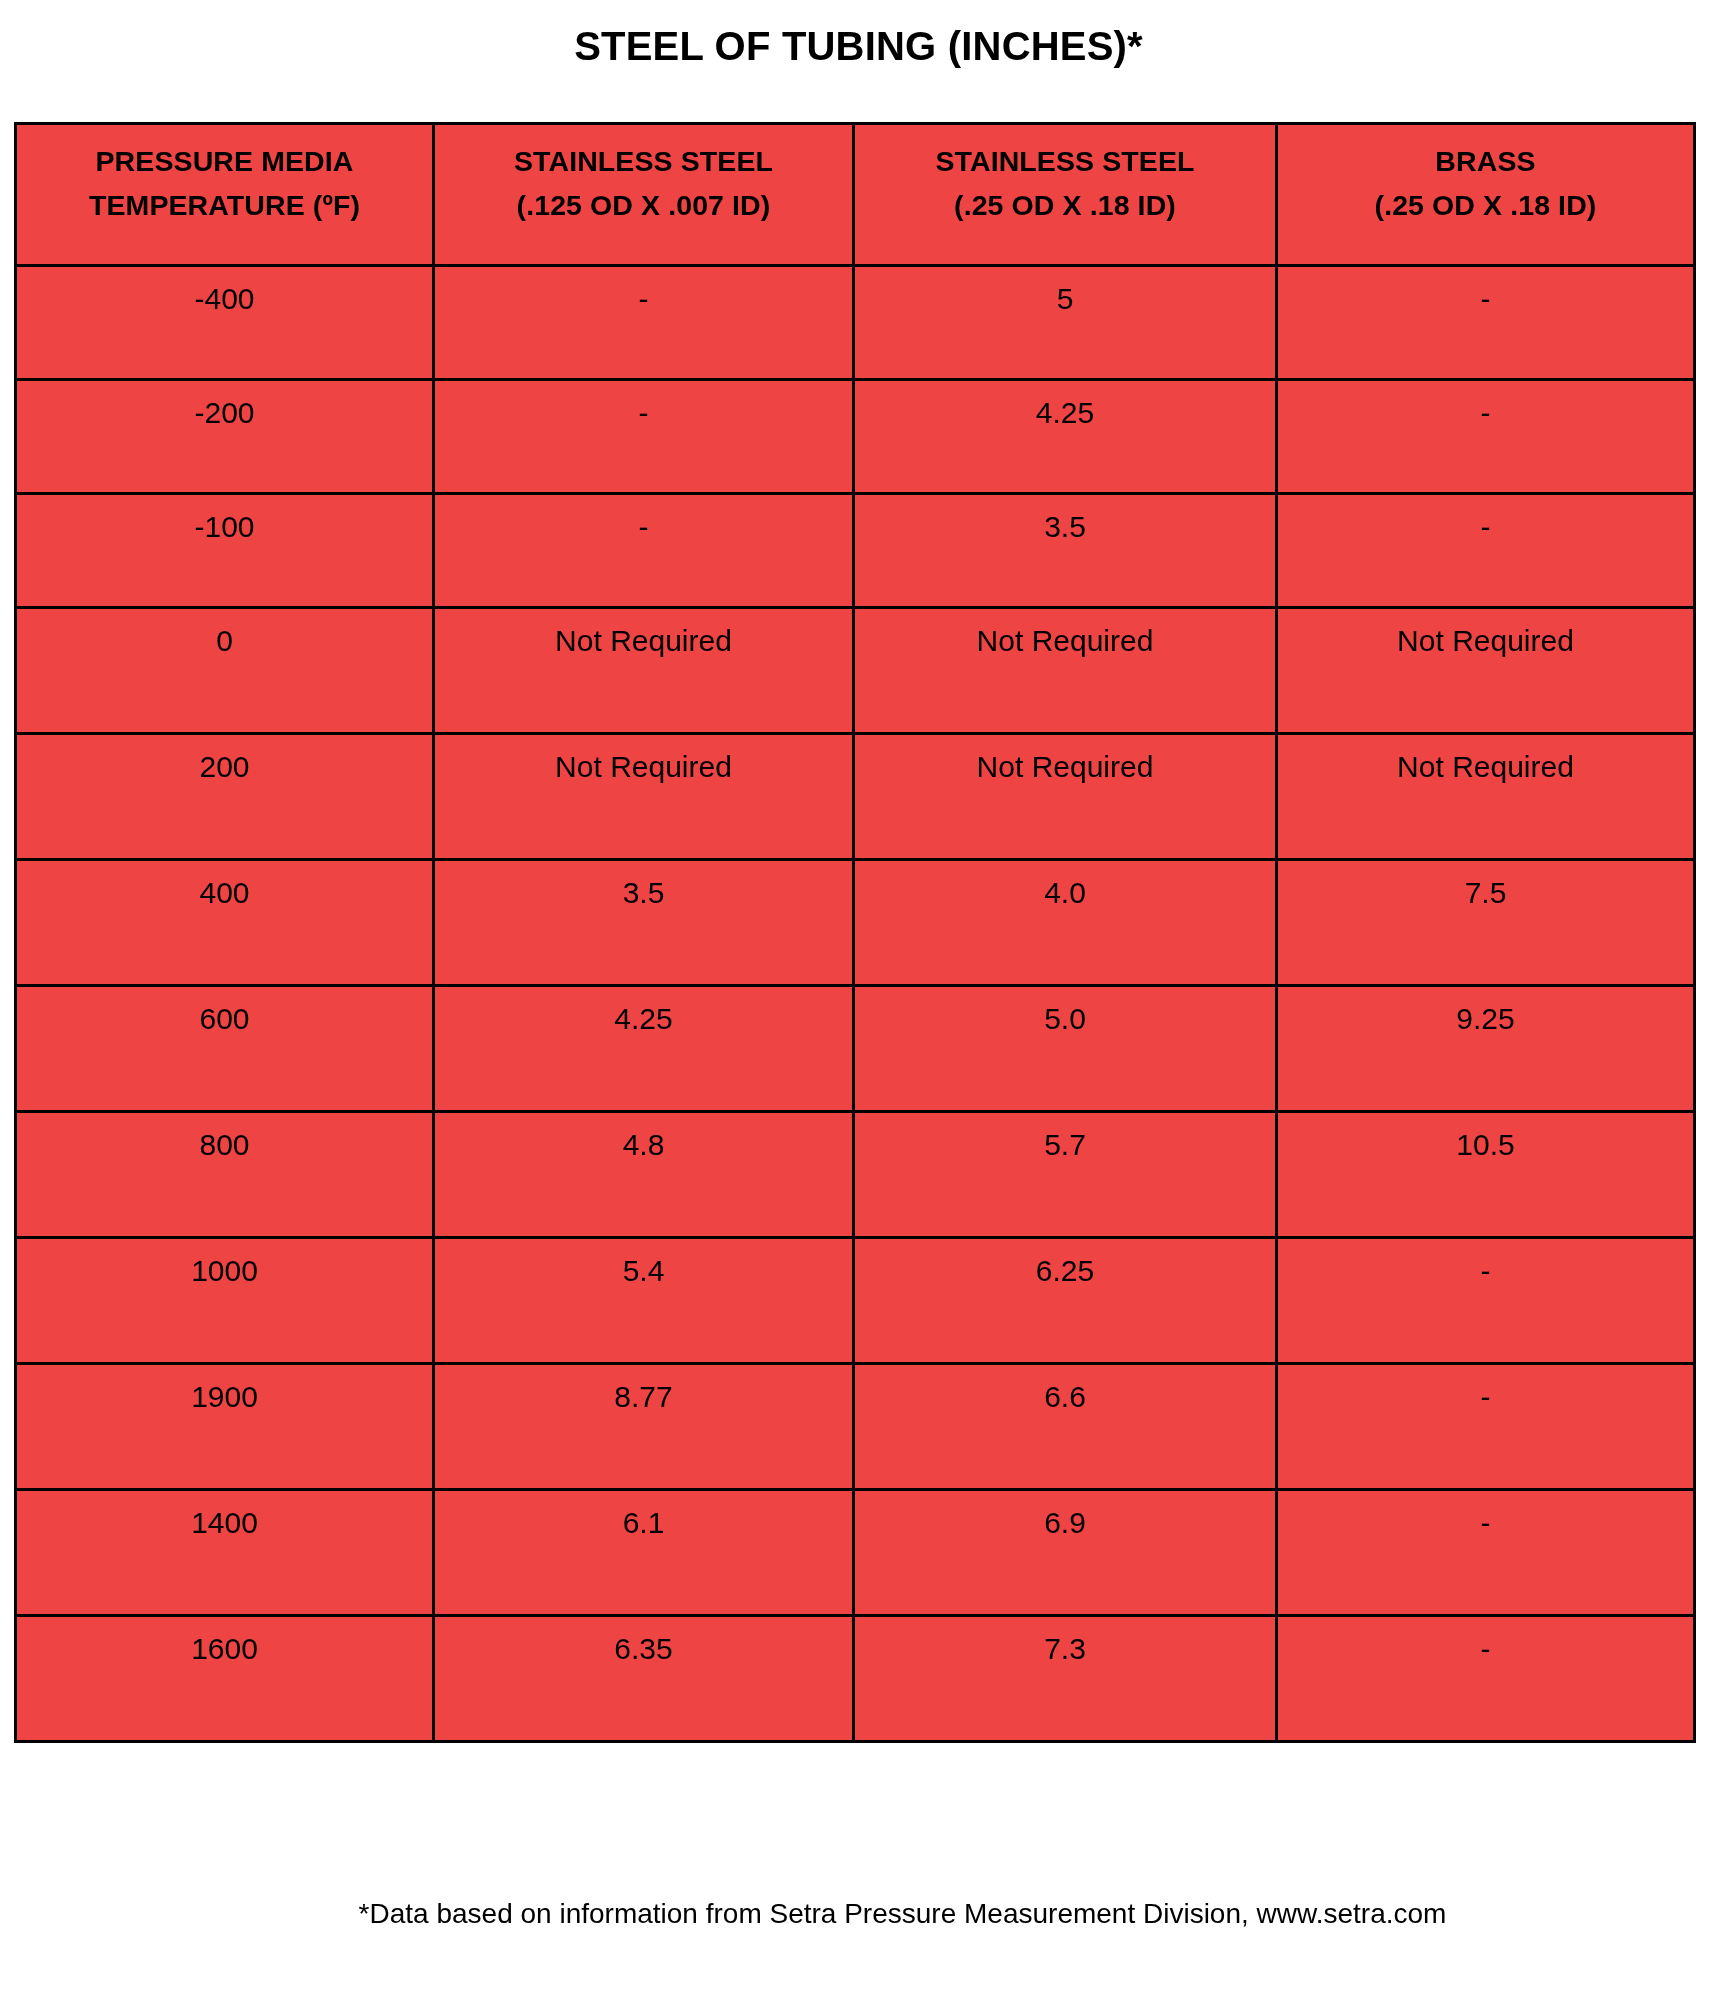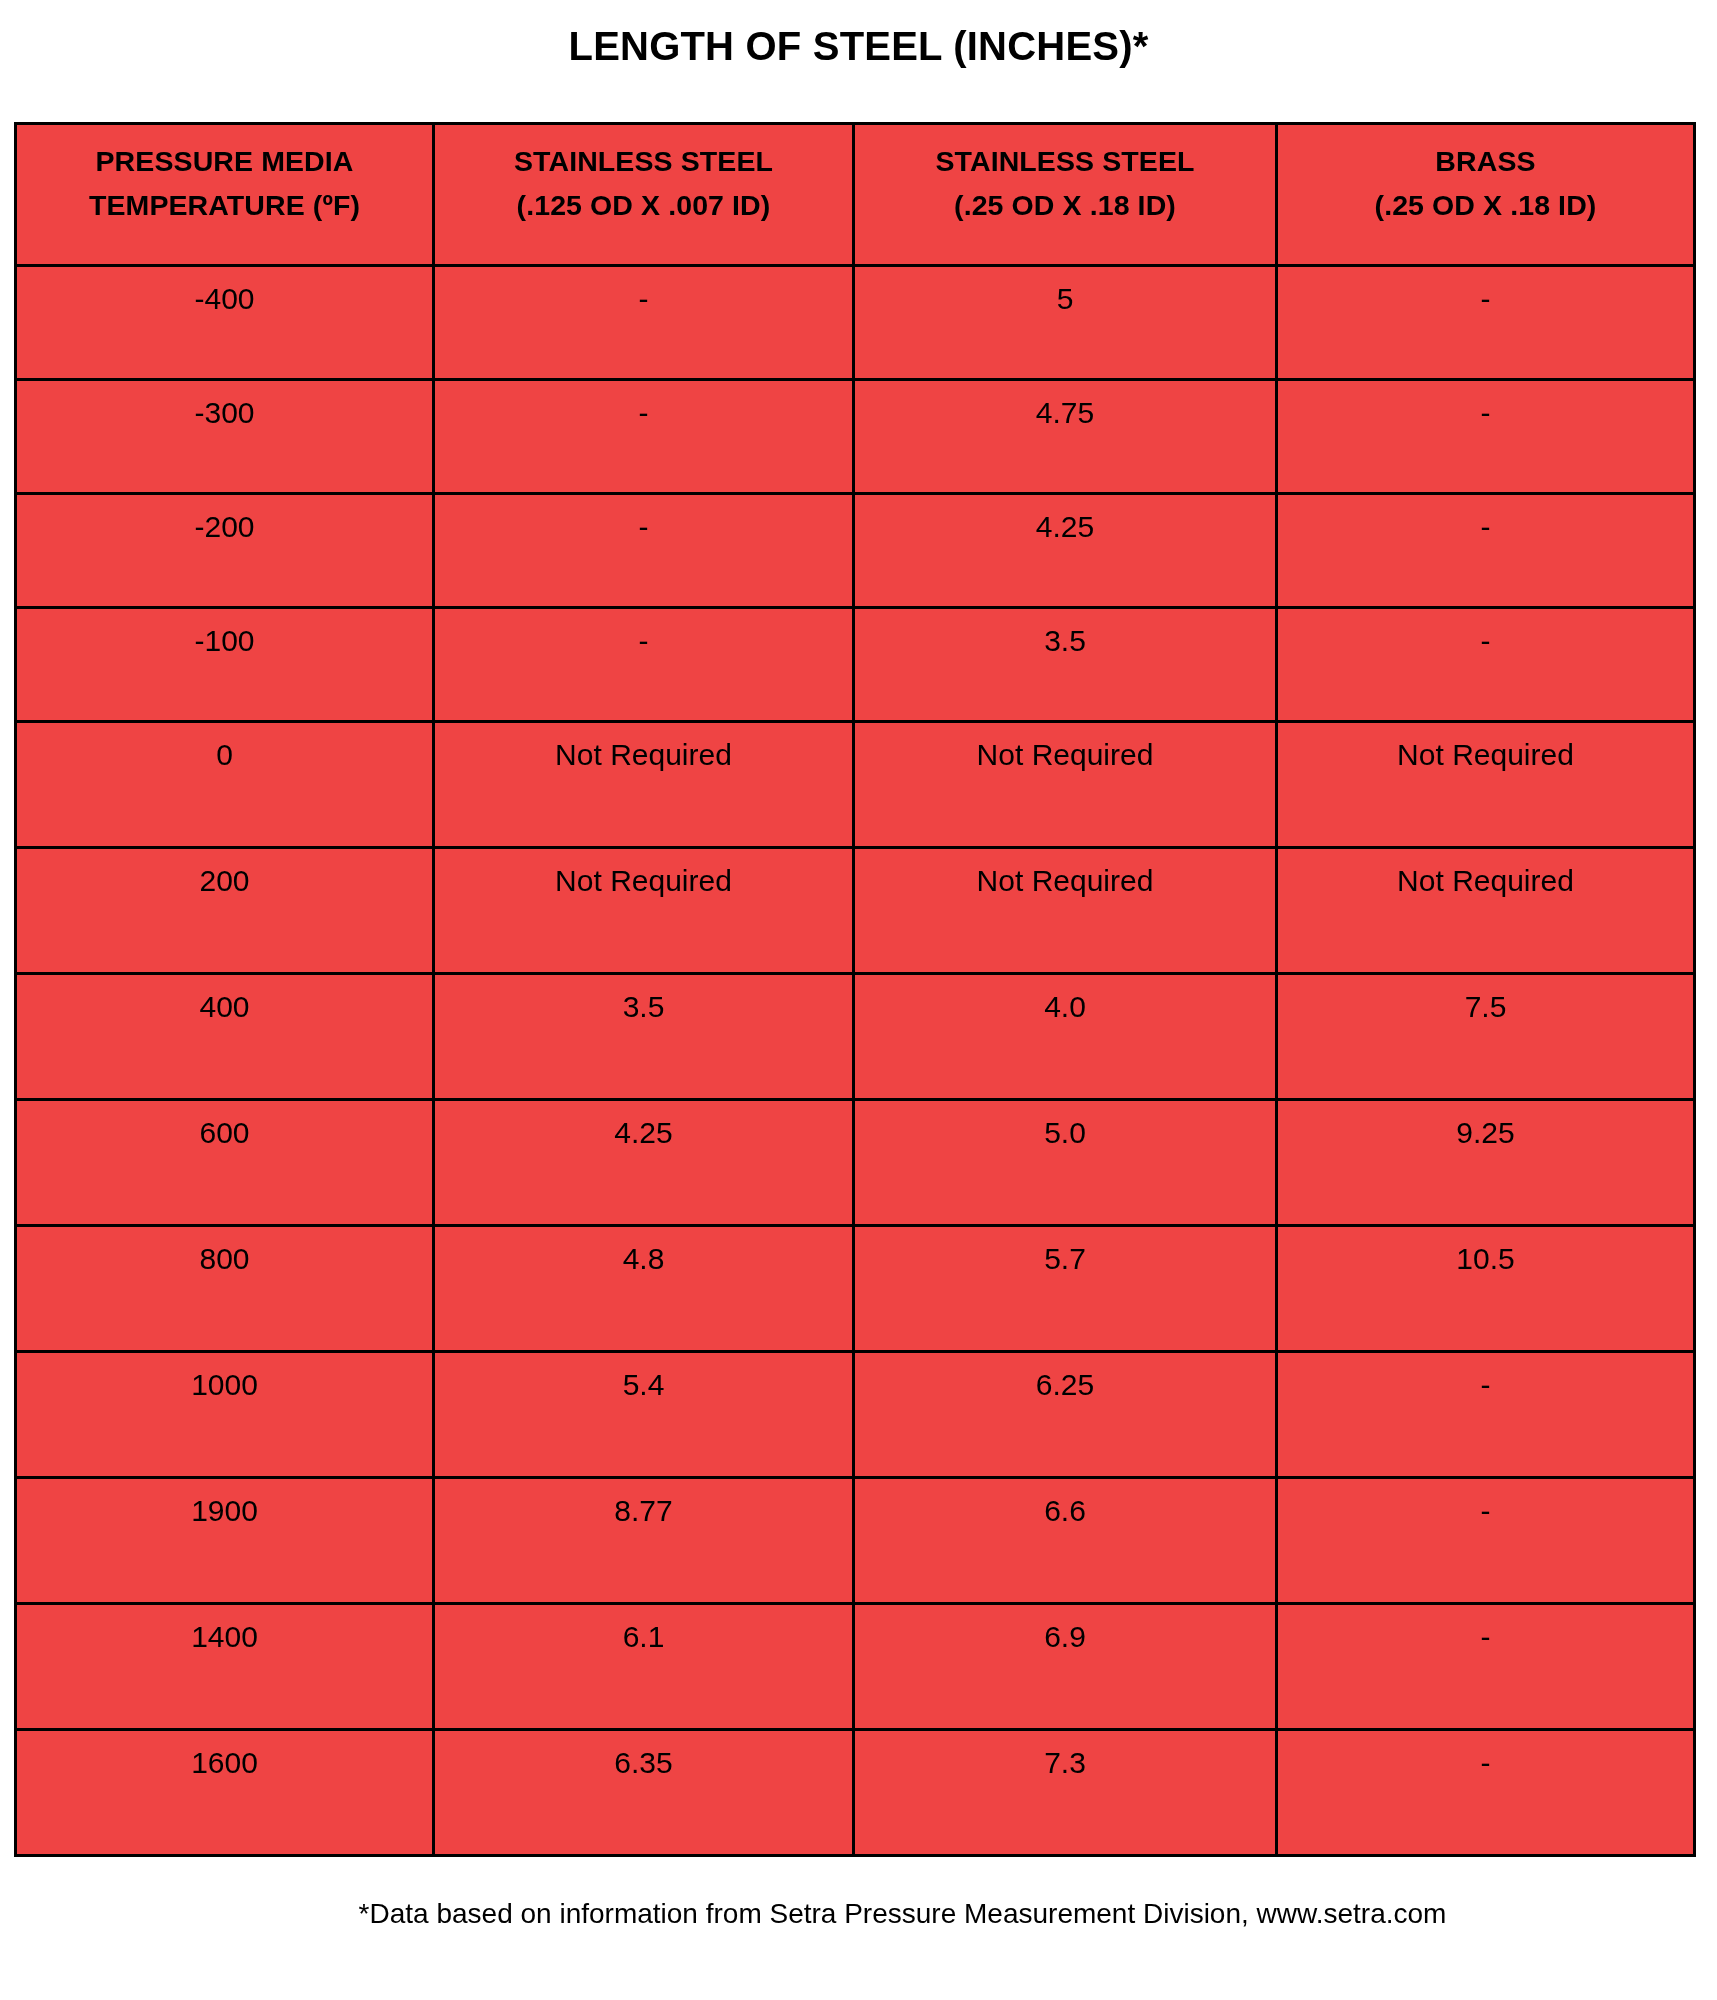--- a/index.html
+++ b/index.html
@@ -106,21 +106,21 @@
     line-height: 36px;
     white-space: nowrap;
     margin-left: 44px;
   }
 </style>
 </head>
 <body>
 
 <div id="page">
 
-  <div class="title">LENGTH OF STEEL (INCHES)*</div>
+  <div class="title">STEEL OF TUBING (INCHES)*</div>
 
   <div class="table-wrap">
     <table class="tubing">
       <colgroup>
         <col class="c0">
           <col class="c1">
           <col class="c2">
           <col class="c3">
       </colgroup>
       <thead>
@@ -153,34 +153,20 @@
             </td>
           <td>
               <span class="cellval">5</span>
             </td>
           <td>
               <span class="cellval">-</span>
             </td>
         </tr>
         <tr>
           <td>
-              <span class="cellval">-300</span>
-            </td>
-          <td>
-              <span class="cellval">-</span>
-            </td>
-          <td>
-              <span class="cellval">4.75</span>
-            </td>
-          <td>
-              <span class="cellval">-</span>
-            </td>
-        </tr>
-        <tr>
-          <td>
               <span class="cellval">-200</span>
             </td>
           <td>
               <span class="cellval">-</span>
             </td>
           <td>
               <span class="cellval">4.25</span>
             </td>
           <td>
               <span class="cellval">-</span>

